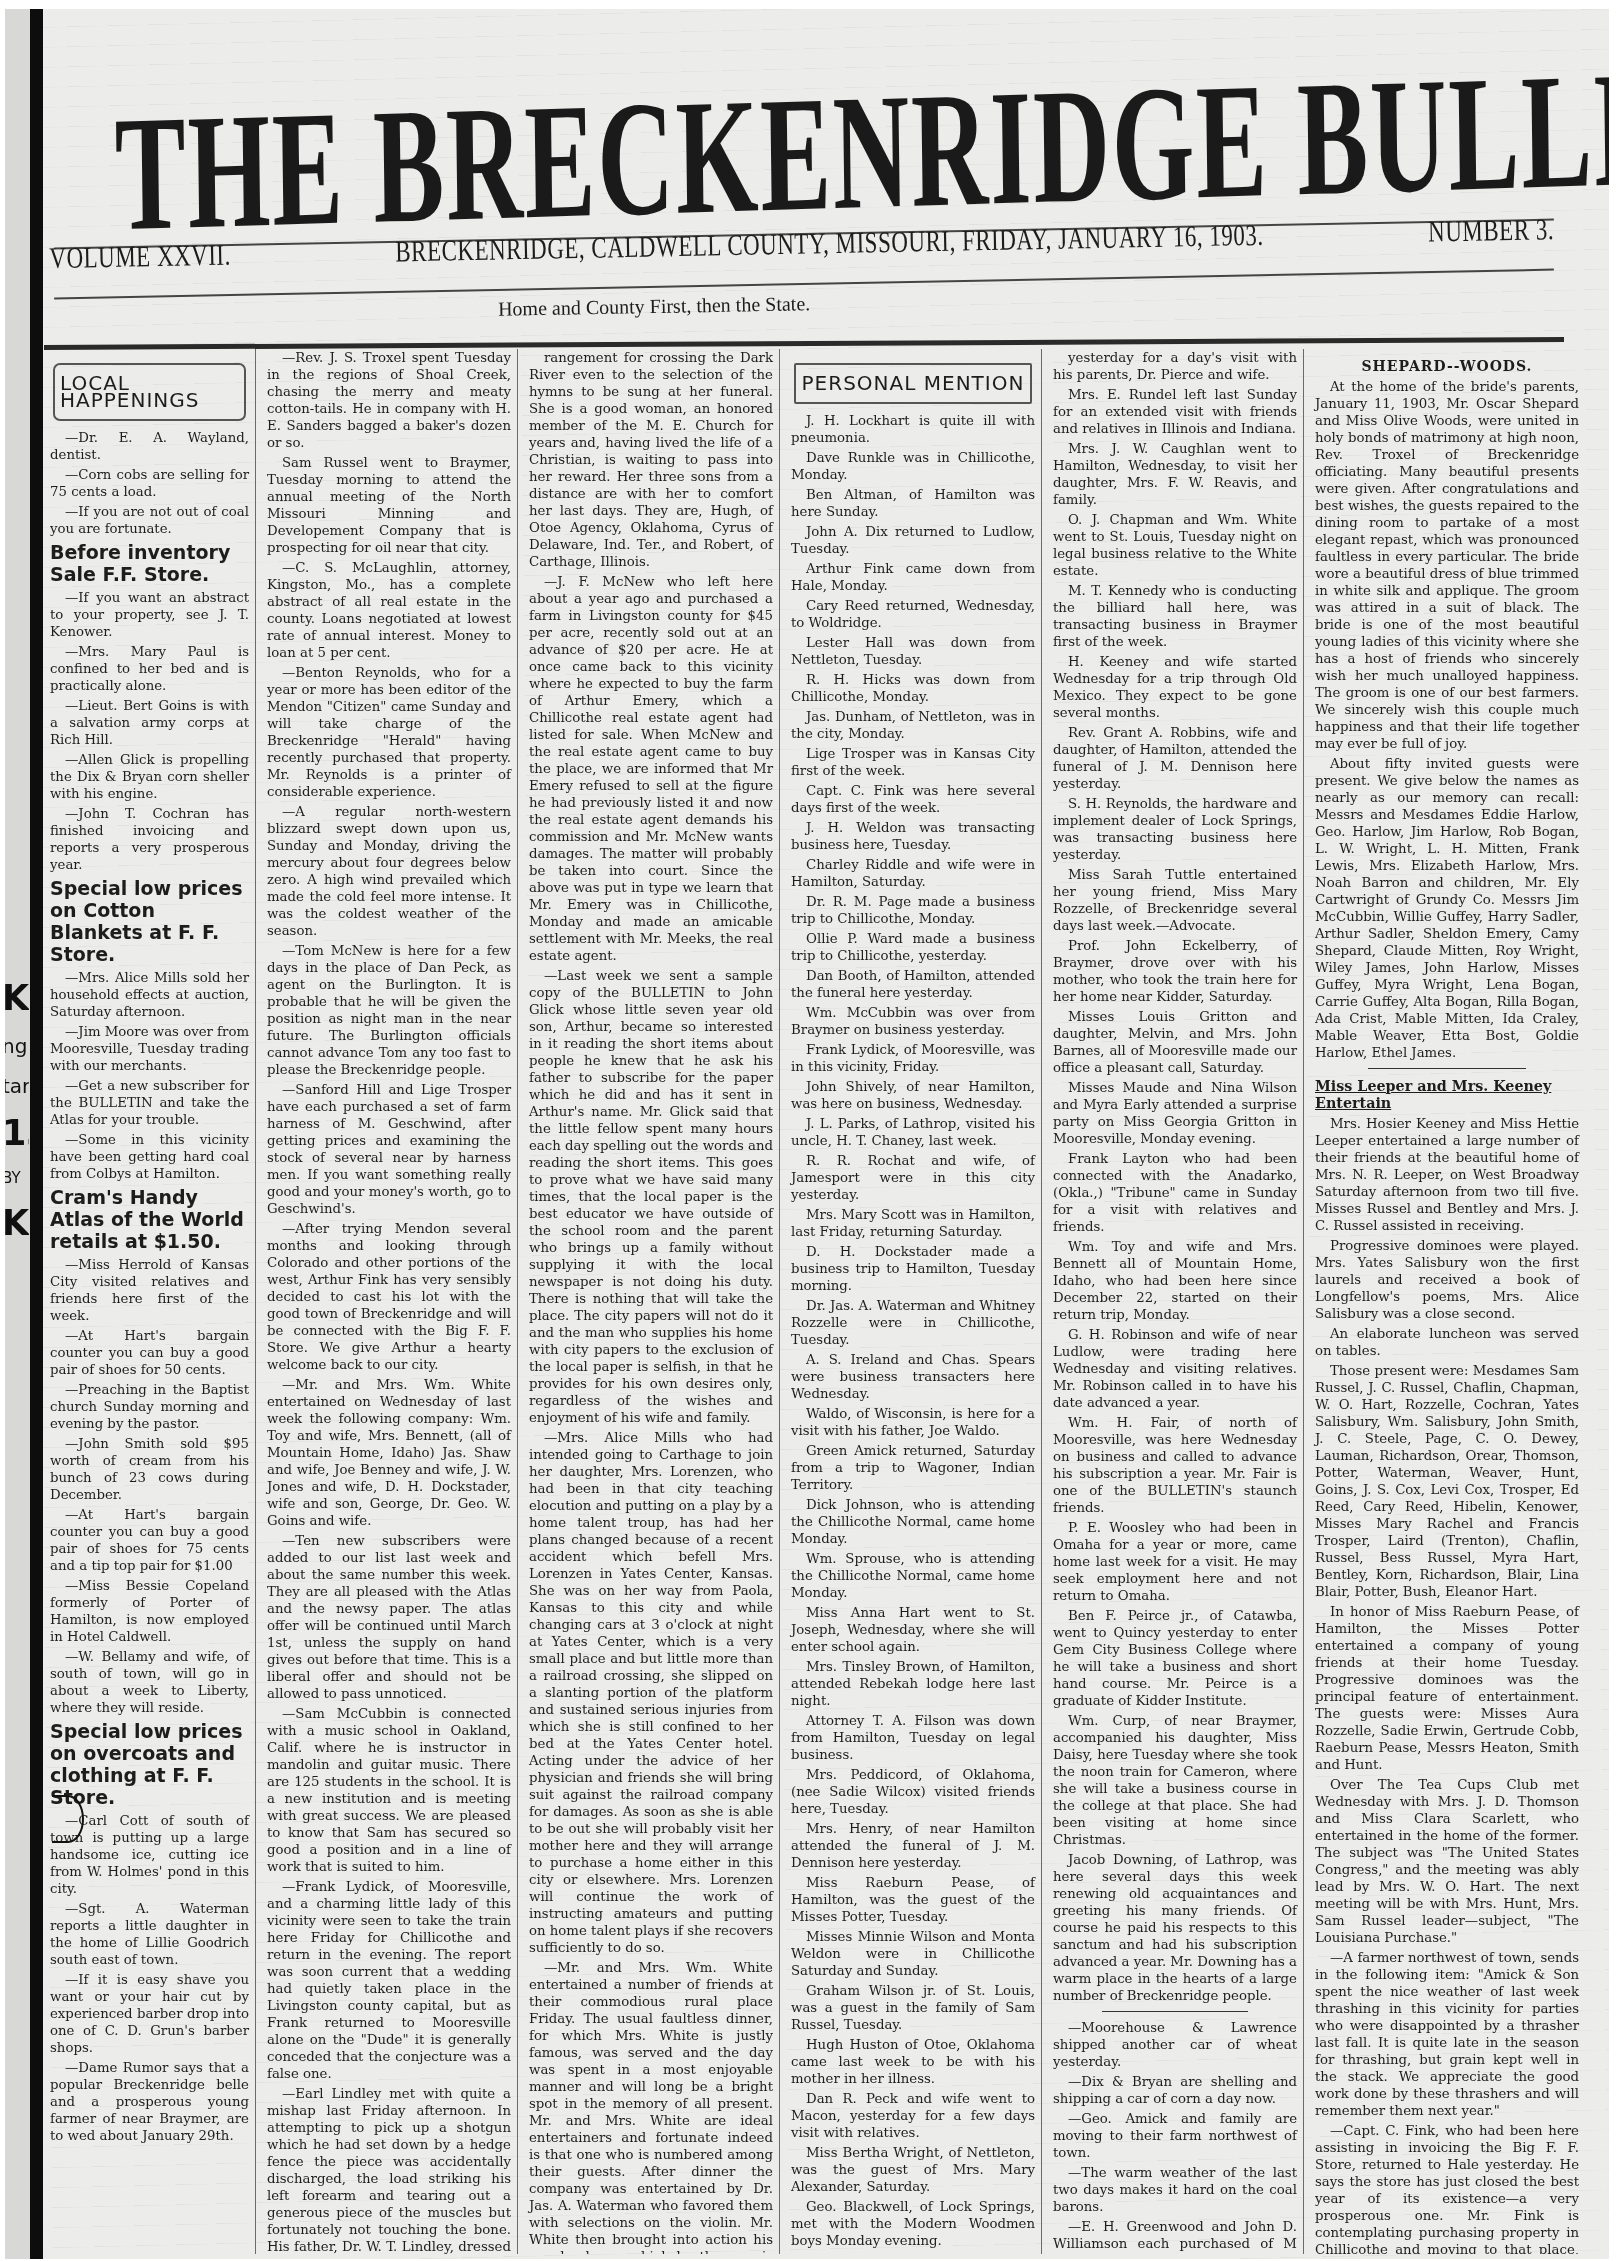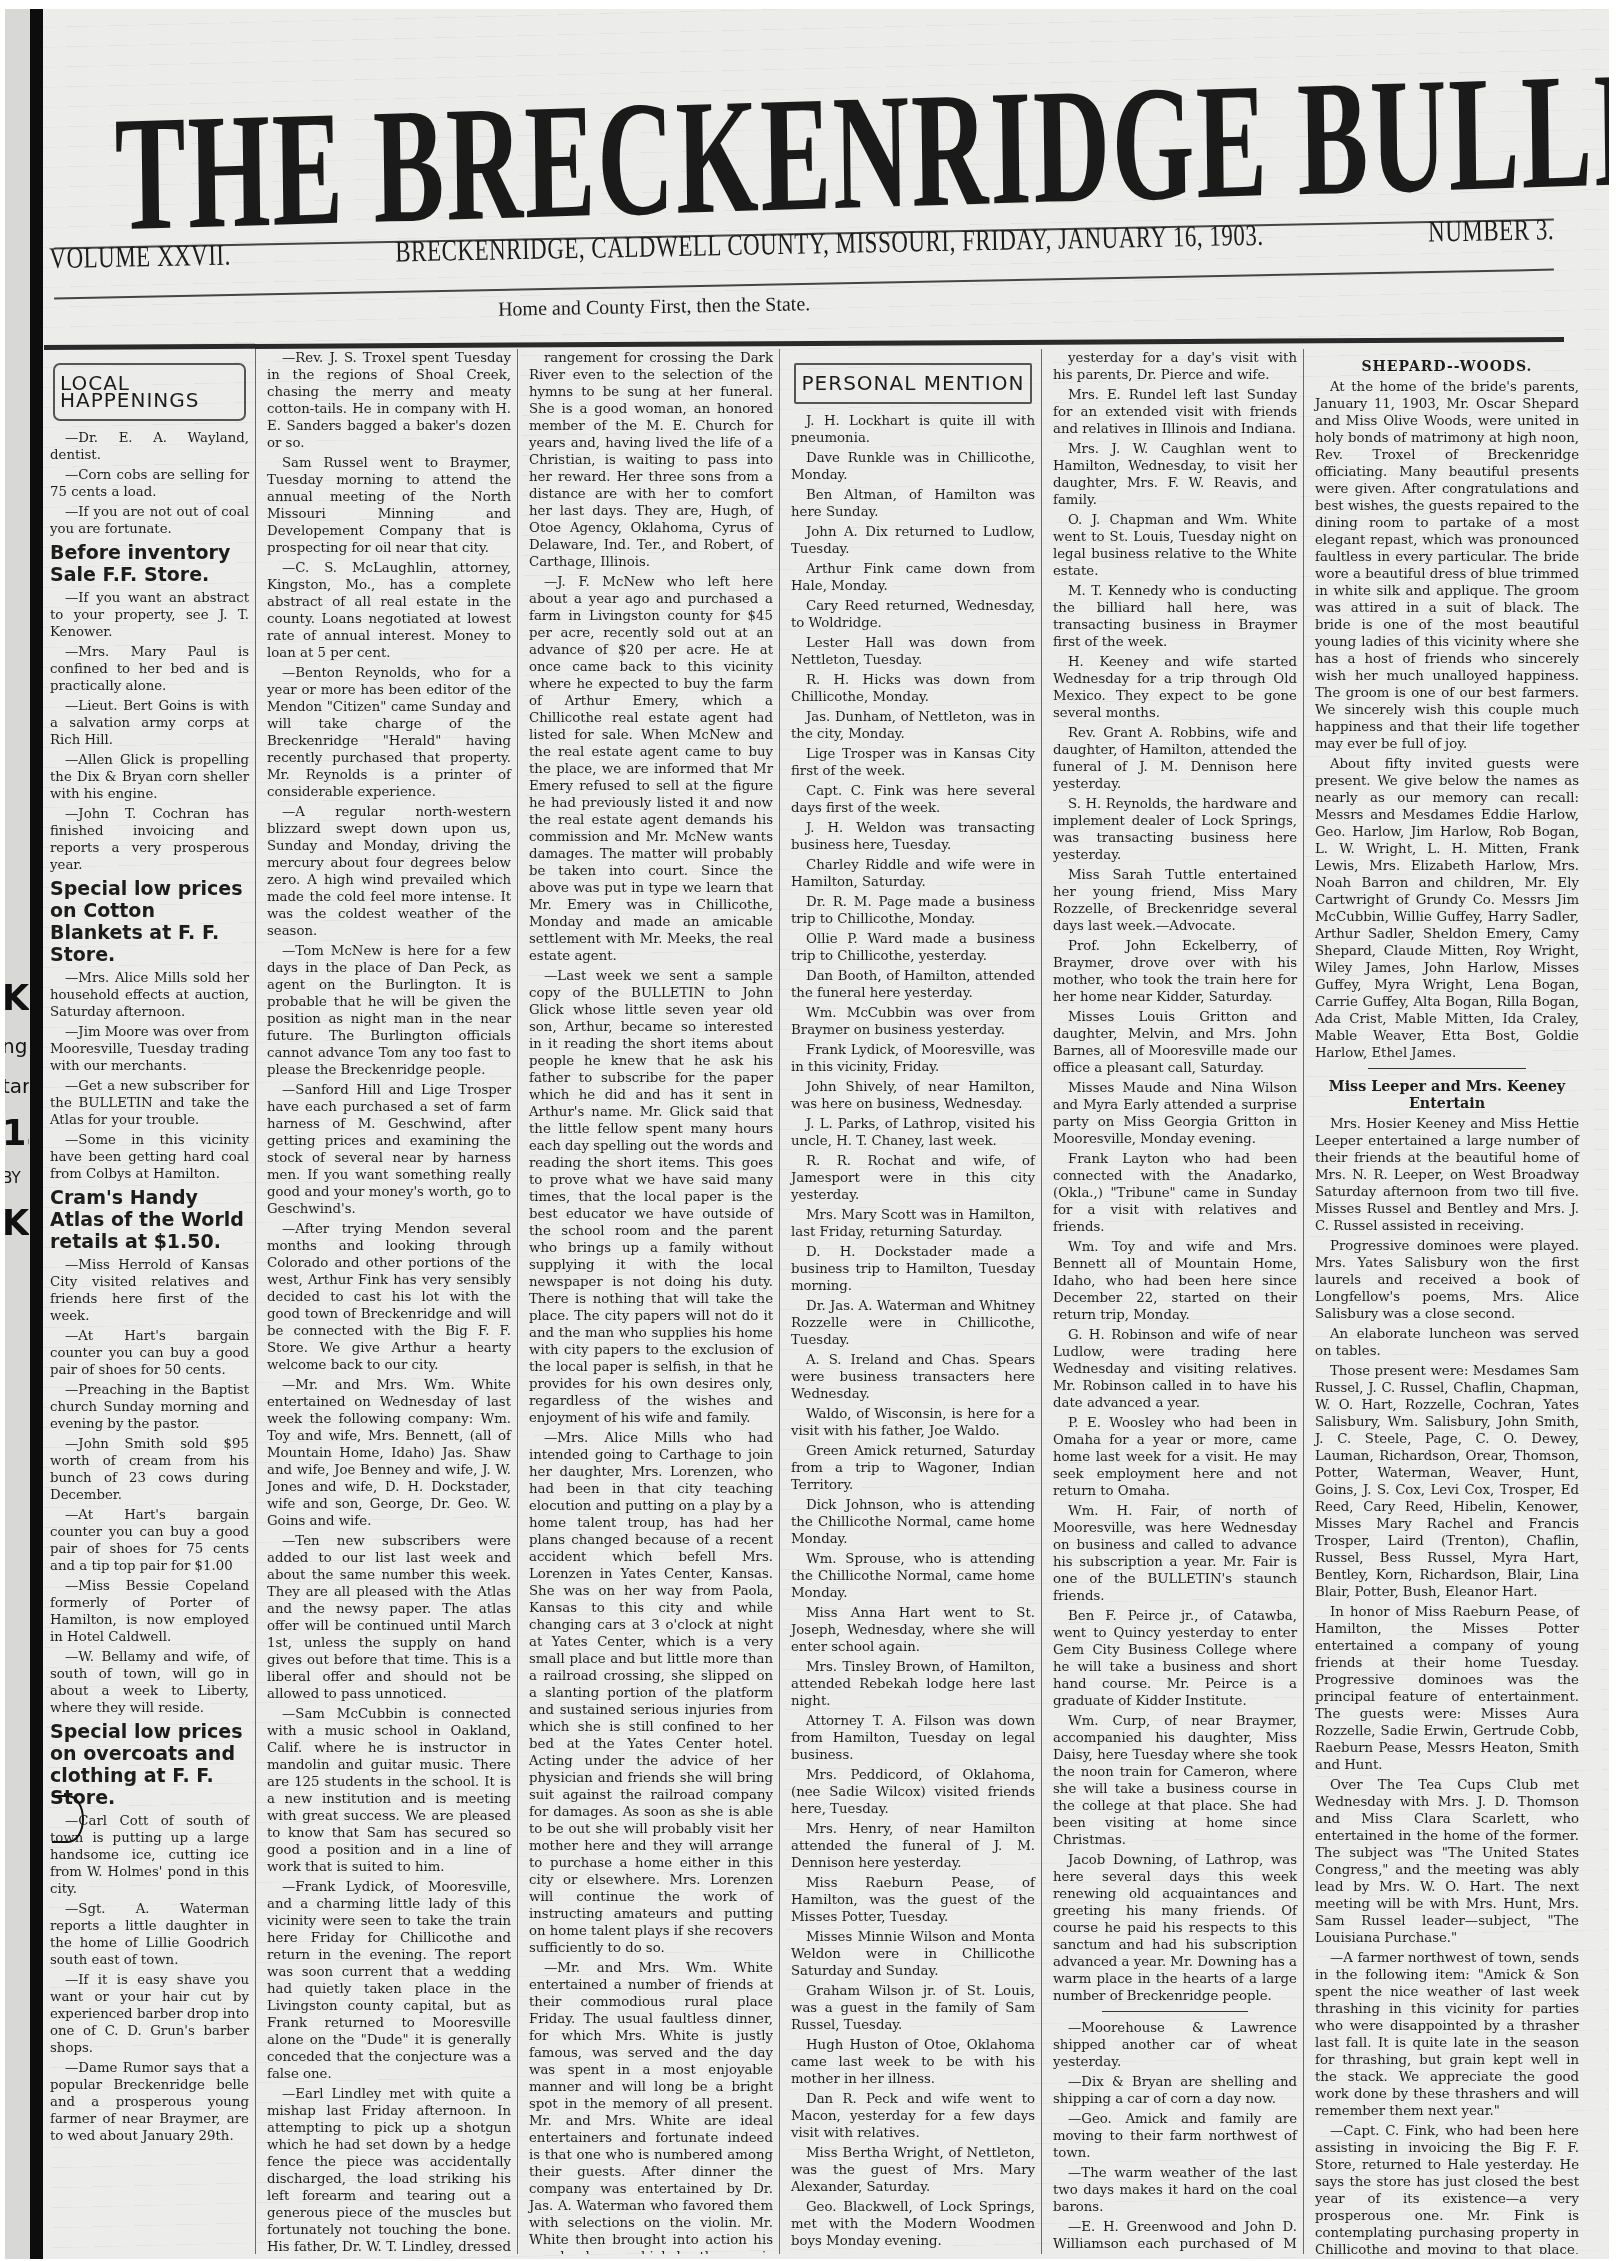--- a/index.html
+++ b/index.html
@@ -66,21 +66,21 @@
     font-family:"DejaVu Sans", sans-serif; font-size:20px; letter-spacing:1px; text-align:left;
   }
   .boxhead.pm { text-align:center; border-radius:2px; }
   .ad {
     font-family:"DejaVu Sans", sans-serif; font-weight:bold;
     font-size:19px; line-height:22px; margin:4px 0 4px 0; text-align:left;
   }
   .subhead {
     font-weight:bold; text-align:center; font-size:14px; letter-spacing:1px; margin:9px 0 3px;
   }
-  .subhead.left { text-align:center; letter-spacing:0; font-size:14.3px; }
+  .subhead.left { text-align:left; letter-spacing:0; font-size:14.3px;text-decoration:underline; }
   .sep { width:60%; height:1px; background:#333; margin:7px auto; }
   .top-thick { position:absolute; left:39px; top:332px; width:1520px; height:5px; background:#2a2a2a; transform:rotate(-0.3deg); }
   .blurry { filter:blur(0.6px); }
   .circle-mark {
     position:absolute; left:-5px; top:1480px; width:44px; height:44px;
     border:2px solid #111; border-radius:50%;
   }
 </style>
 </head>
 <body>
@@ -218,22 +218,22 @@
         <p>H. Keeney and wife started Wednesday for a trip through Old Mexico. They expect to be gone several months.</p>
         <p>Rev. Grant A. Robbins, wife and daughter, of Hamilton, attended the funeral of J. M. Dennison here yesterday.</p>
         <p>S. H. Reynolds, the hardware and implement dealer of Lock Springs, was transacting business here yesterday.</p>
         <p>Miss Sarah Tuttle entertained her young friend, Miss Mary Rozzelle, of Breckenridge several days last week.—Advocate.</p>
         <p>Prof. John Eckelberry, of Braymer, drove over with his mother, who took the train here for her home near Kidder, Saturday.</p>
         <p>Misses Louis Gritton and daughter, Melvin, and Mrs. John Barnes, all of Mooresville made our office a pleasant call, Saturday.</p>
         <p>Misses Maude and Nina Wilson and Myra Early attended a surprise party on Miss Georgia Gritton in Mooresville, Monday evening.</p>
         <p>Frank Layton who had been connected with the Anadarko, (Okla.,) "Tribune" came in Sunday for a visit with relatives and friends.</p>
         <p>Wm. Toy and wife and Mrs. Bennett all of Mountain Home, Idaho, who had been here since December 22, started on their return trip, Monday.</p>
         <p>G. H. Robinson and wife of near Ludlow, were trading here Wednesday and visiting relatives. Mr. Robinson called in to have his date advanced a year.</p>
+        <p>Wm. H. Fair, of north of Mooresville, was here Wednesday on business and called to advance his subscription a year. Mr. Fair is one of the BULLETIN's staunch friends.</p>
         <p>P. E. Woosley who had been in Omaha for a year or more, came home last week for a visit. He may seek employment here and not return to Omaha.</p>
-        <p>Wm. H. Fair, of north of Mooresville, was here Wednesday on business and called to advance his subscription a year. Mr. Fair is one of the BULLETIN's staunch friends.</p>
         <p>Ben F. Peirce jr., of Catawba, went to Quincy yesterday to enter Gem City Business College where he will take a business and short hand course. Mr. Peirce is a graduate of Kidder Institute.</p>
         <p>Wm. Curp, of near Braymer, accompanied his daughter, Miss Daisy, here Tuesday where she took the noon train for Cameron, where she will take a business course in the college at that place. She had been visiting at home since Christmas.</p>
         <p>Jacob Downing, of Lathrop, was here several days this week renewing old acquaintances and greeting his many friends. Of course he paid his respects to this sanctum and had his subscription advanced a year. Mr. Downing has a warm place in the hearts of a large number of Breckenridge people.</p>
         <div class="sep"></div>
         <p class="blurry">—Moorehouse &amp; Lawrence shipped another car of wheat yesterday.</p>
         <p class="blurry">—Dix &amp; Bryan are shelling and shipping a car of corn a day now.</p>
         <p class="blurry">—Geo. Amick and family are moving to their farm northwest of town.</p>
         <p class="blurry">—The warm weather of the last two days makes it hard on the coal barons.</p>
         <p class="blurry">—E. H. Greenwood and John D. Williamson each purchased of M Geschwind, a set of heavy double harness, Wednesday.</p>
       </div>

